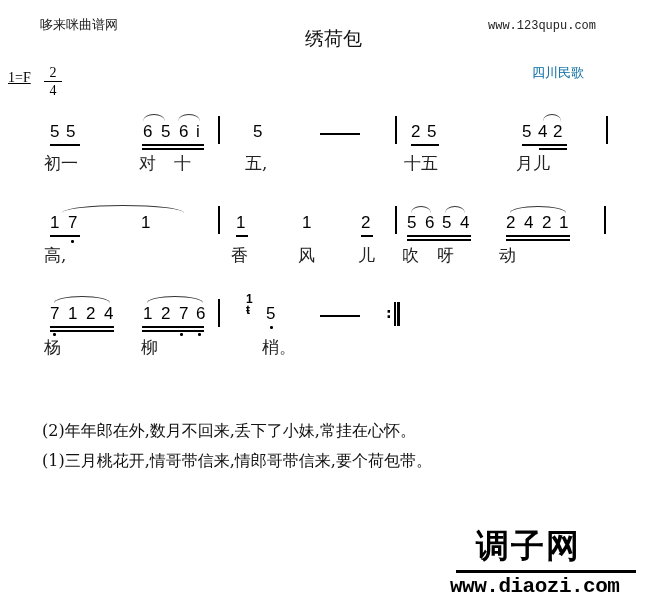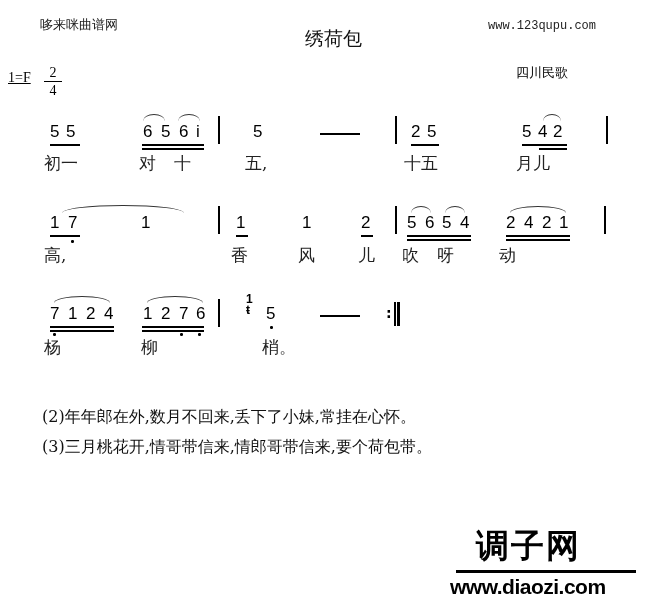--- a/index.html
+++ b/index.html
@@ -1,40 +1,40 @@
 <!DOCTYPE html>
 <html><head>
 <meta charset="utf-8">
 <style>
   html, body { margin:0; padding:0; background:#fff; }
   body { width:650px; height:602px; position:relative; overflow:hidden; color:#000; font-family:"DejaVu Sans", sans-serif; }
   .abs { position:absolute; }
   .site-name { left:40px; top:16px; font-family:"DejaVu Serif", serif; font-size:13px; color:#222; }
   .site-url { left:488px; top:19px; font-family:"Liberation Mono", monospace; font-size:12px; color:#222; }
   .title { left:305px; top:26px; font-size:19px; color:#111; }
-  .origin { left:516px; top:64px; font-family:Liberation Sans, sans-serif; font-size:13px; color:#000000; }
+  .origin { left:532px; top:64px; font-family:Liberation Sans, sans-serif; font-size:13px; color:#0369a1; }
   .key { left:8px; top:70px; font-family:"Liberation Serif", serif; font-size:14px;text-decoration:underline; }
   .timesig { left:44px; top:64px; width:18px; text-align:center; font-family:"Liberation Serif", serif; font-size:14px; line-height:17px; }
   .timesig .num { border-bottom:1px solid #000; }
 
   .note { position:absolute; font-family:"Liberation Sans", sans-serif; font-size:17px; line-height:20px; }
   .ul { position:absolute; height:1.5px; background:#000; }
   .bar { position:absolute; width:2px; background:#000; }
   .dot { position:absolute; width:2.5px; height:2.5px; background:#000; border-radius:50%; }
   .slur { position:absolute; border-top:1.5px solid #333; border-radius:50% 50% 0 0 / 100% 100% 0 0; height:6px; }
   .dash { position:absolute; height:1.5px; background:#000; }
   .lyric { position:absolute; font-family:"DejaVu Serif", serif; font-size:17px; color:#222; }
 
-  .verses { left:42px; top:402px; font-family:"DejaVu Serif", serif; font-size:16px; line-height:29.5px; color:#111; }
+  .verses { left:42px; top:416px; font-family:"DejaVu Serif", serif; font-size:16px; line-height:29.5px; color:#111; }
   .verse { white-space:nowrap; }
 
   .wm { position:absolute; left:456px; top:524px; width:194px; height:78px; }
   .wm-title { position:absolute; left:20px; top:0; font-family:"DejaVu Sans", sans-serif; font-weight:bold; font-size:33px; letter-spacing:2px; color:#000; }
   .wm-bar { position:absolute; left:0; top:46px; width:180px; height:3px; background:#000; }
-  .wm-url { position:absolute; left:-6px; top:51px; font-family:Liberation Sans, sans-serif; font-weight:bold; font-size:21px; color:#000; background:#fff; letter-spacing:-0.5px; }
+  .wm-url { position:absolute; left:-6px; top:51px; font-family:Liberation Mono, monospace; font-weight:bold; font-size:21px; color:#000; background:#fff; letter-spacing:-0.5px; }
 </style>
 </head>
 <body>
 
 <div class="abs site-name">哆来咪曲谱网</div>
 <div class="abs site-url">www.123qupu.com</div>
 <div class="abs title">绣荷包</div>
 <div class="abs origin">四川民歌</div>
 <div class="abs key">1=F</div>
 <div class="abs timesig">
@@ -156,20 +156,20 @@
   <div class="bar" style="left:394px;top:302px;height:24px;width:1.5px"></div>
   <div class="bar" style="left:397px;top:302px;height:24px;width:3px"></div>
 
   <span class="lyric" style="left:44px;top:336px">杨</span>
   <span class="lyric" style="left:141px;top:336px">柳</span>
   <span class="lyric" style="left:262px;top:336px">梢。</span>
 </div>
 
 <div class="abs verses">
   <div class="verse">(2)年年郎在外,数月不回来,丢下了小妹,常挂在心怀。</div>
-  <div class="verse">(3)三月桃花开,情哥带信来,情郎哥带信来,要个荷包带。</div>
+  <div class="verse">(1)三月桃花开,情哥带信来,情郎哥带信来,要个荷包带。</div>
 </div>
 
 <div class="wm">
   <div class="wm-title">调子网</div>
   <div class="wm-bar"></div>
   <div class="wm-url">www.diaozi.com</div>
 </div>
 
 </body></html>

